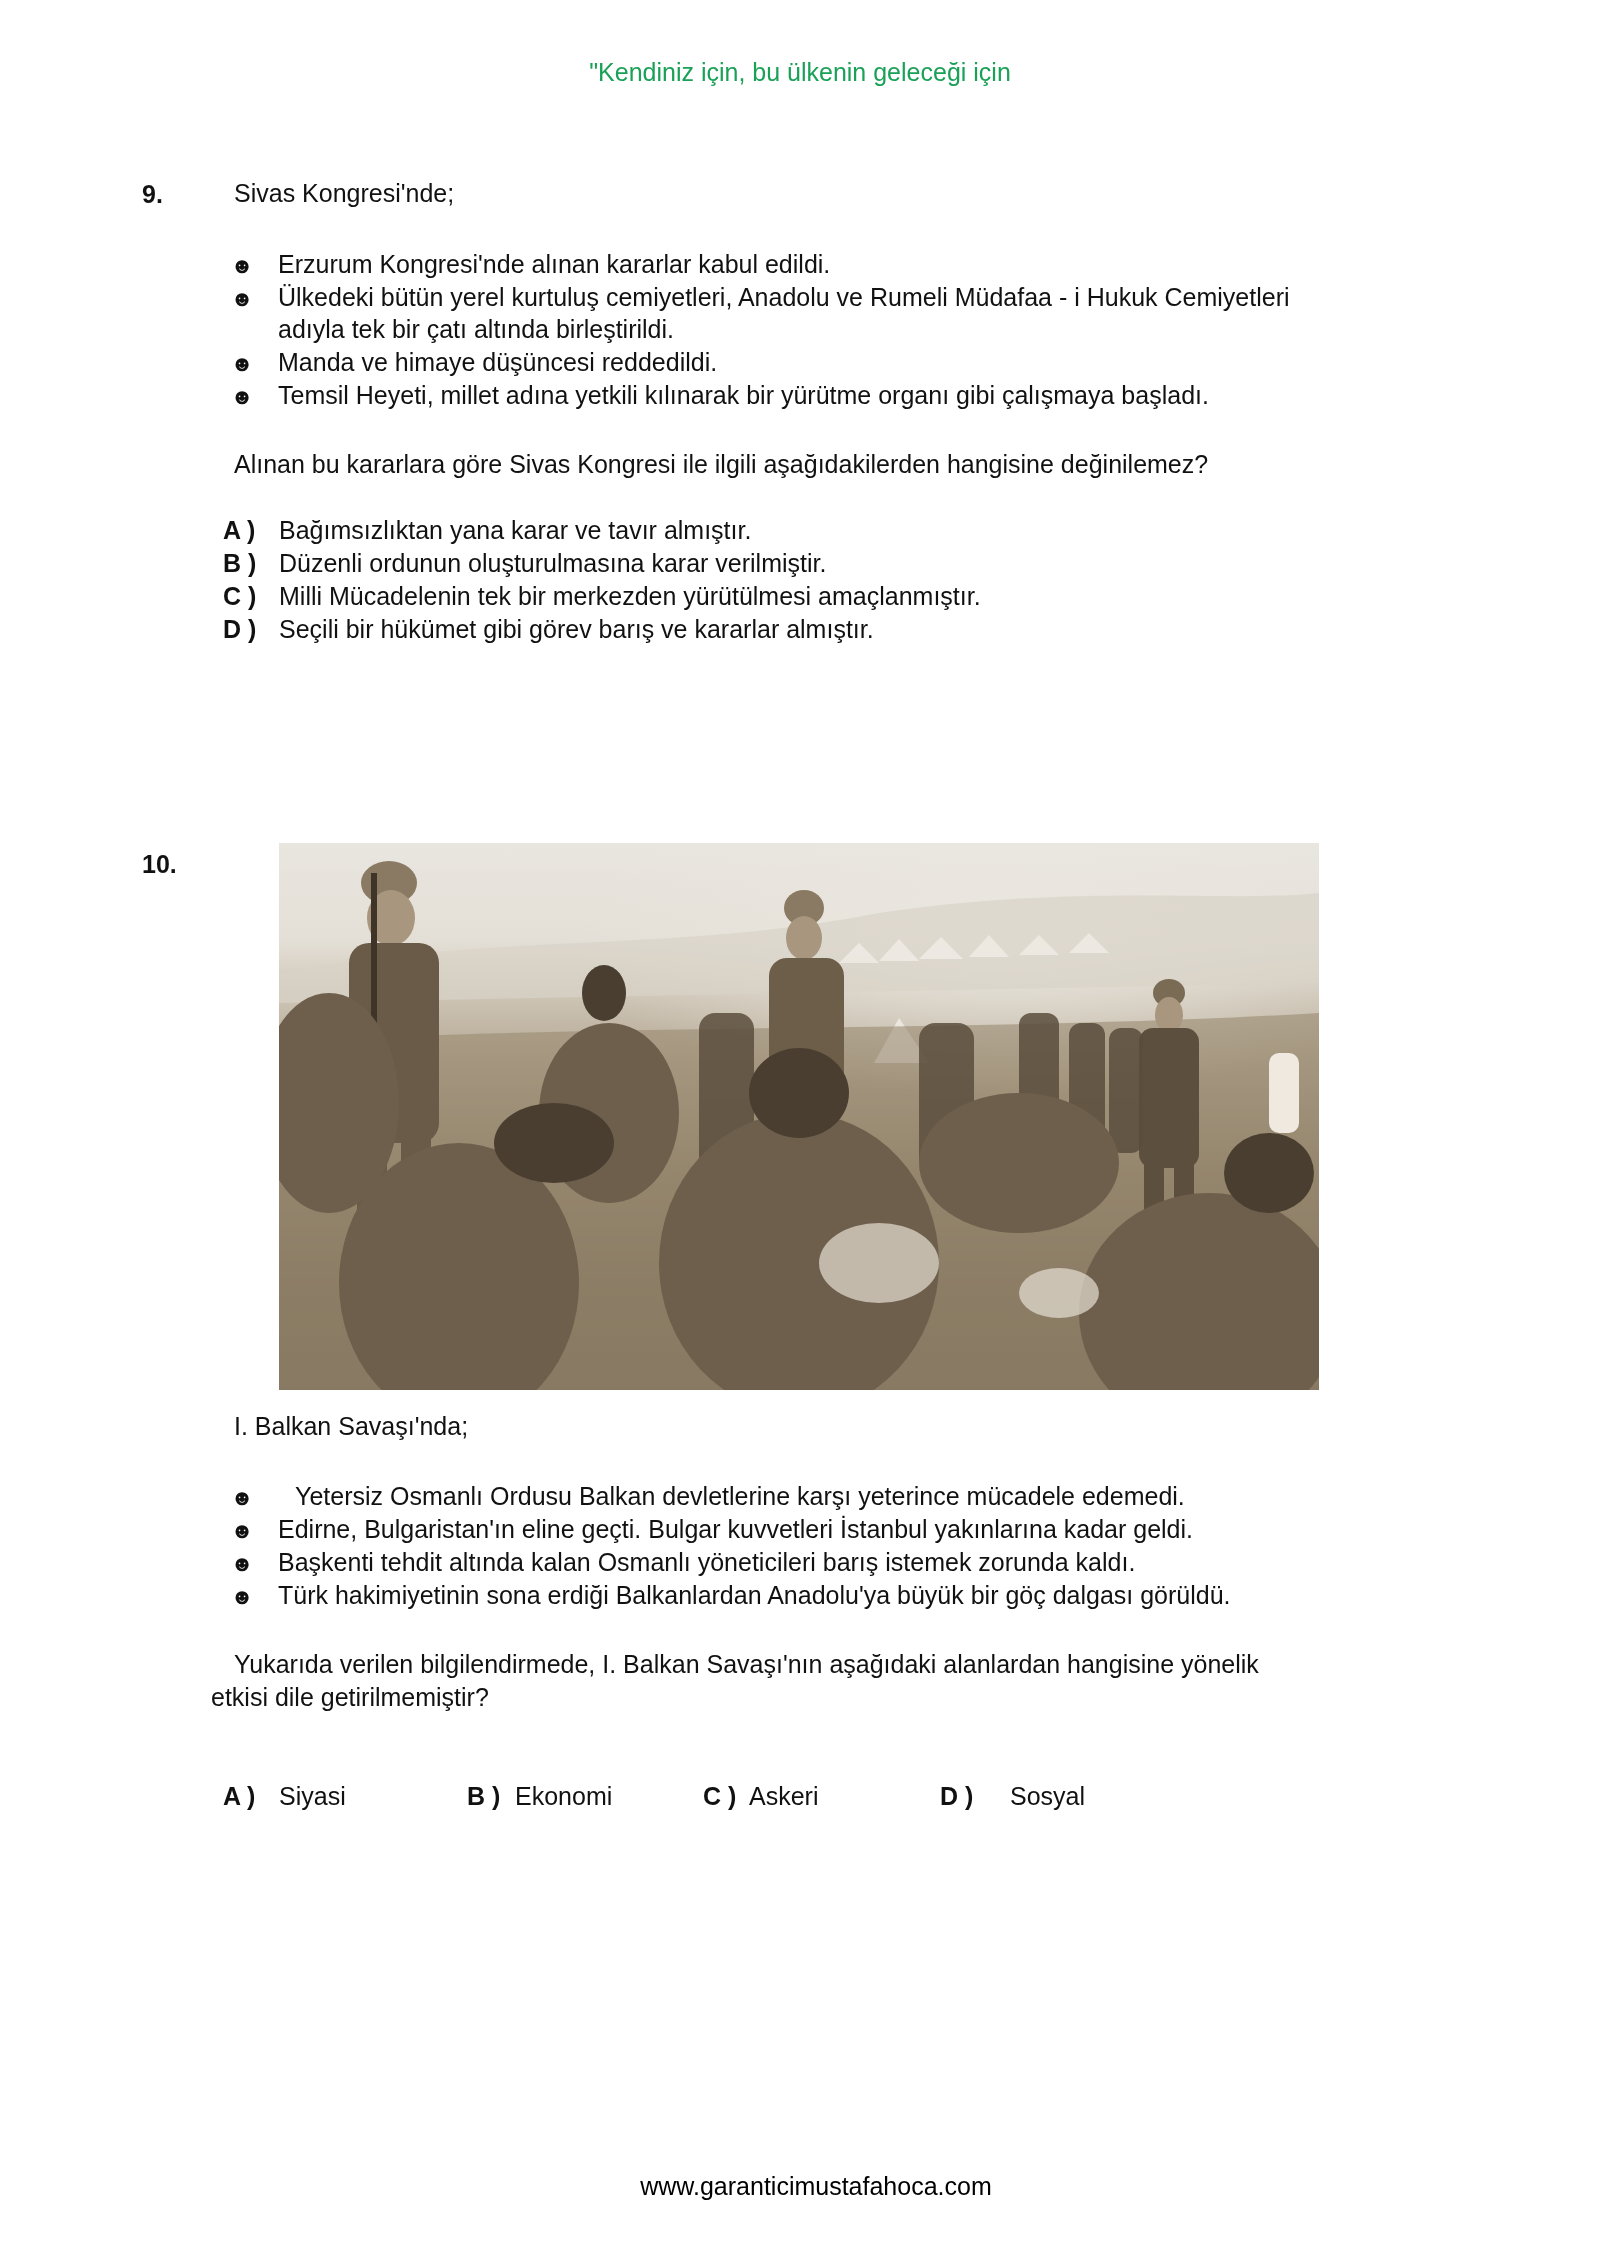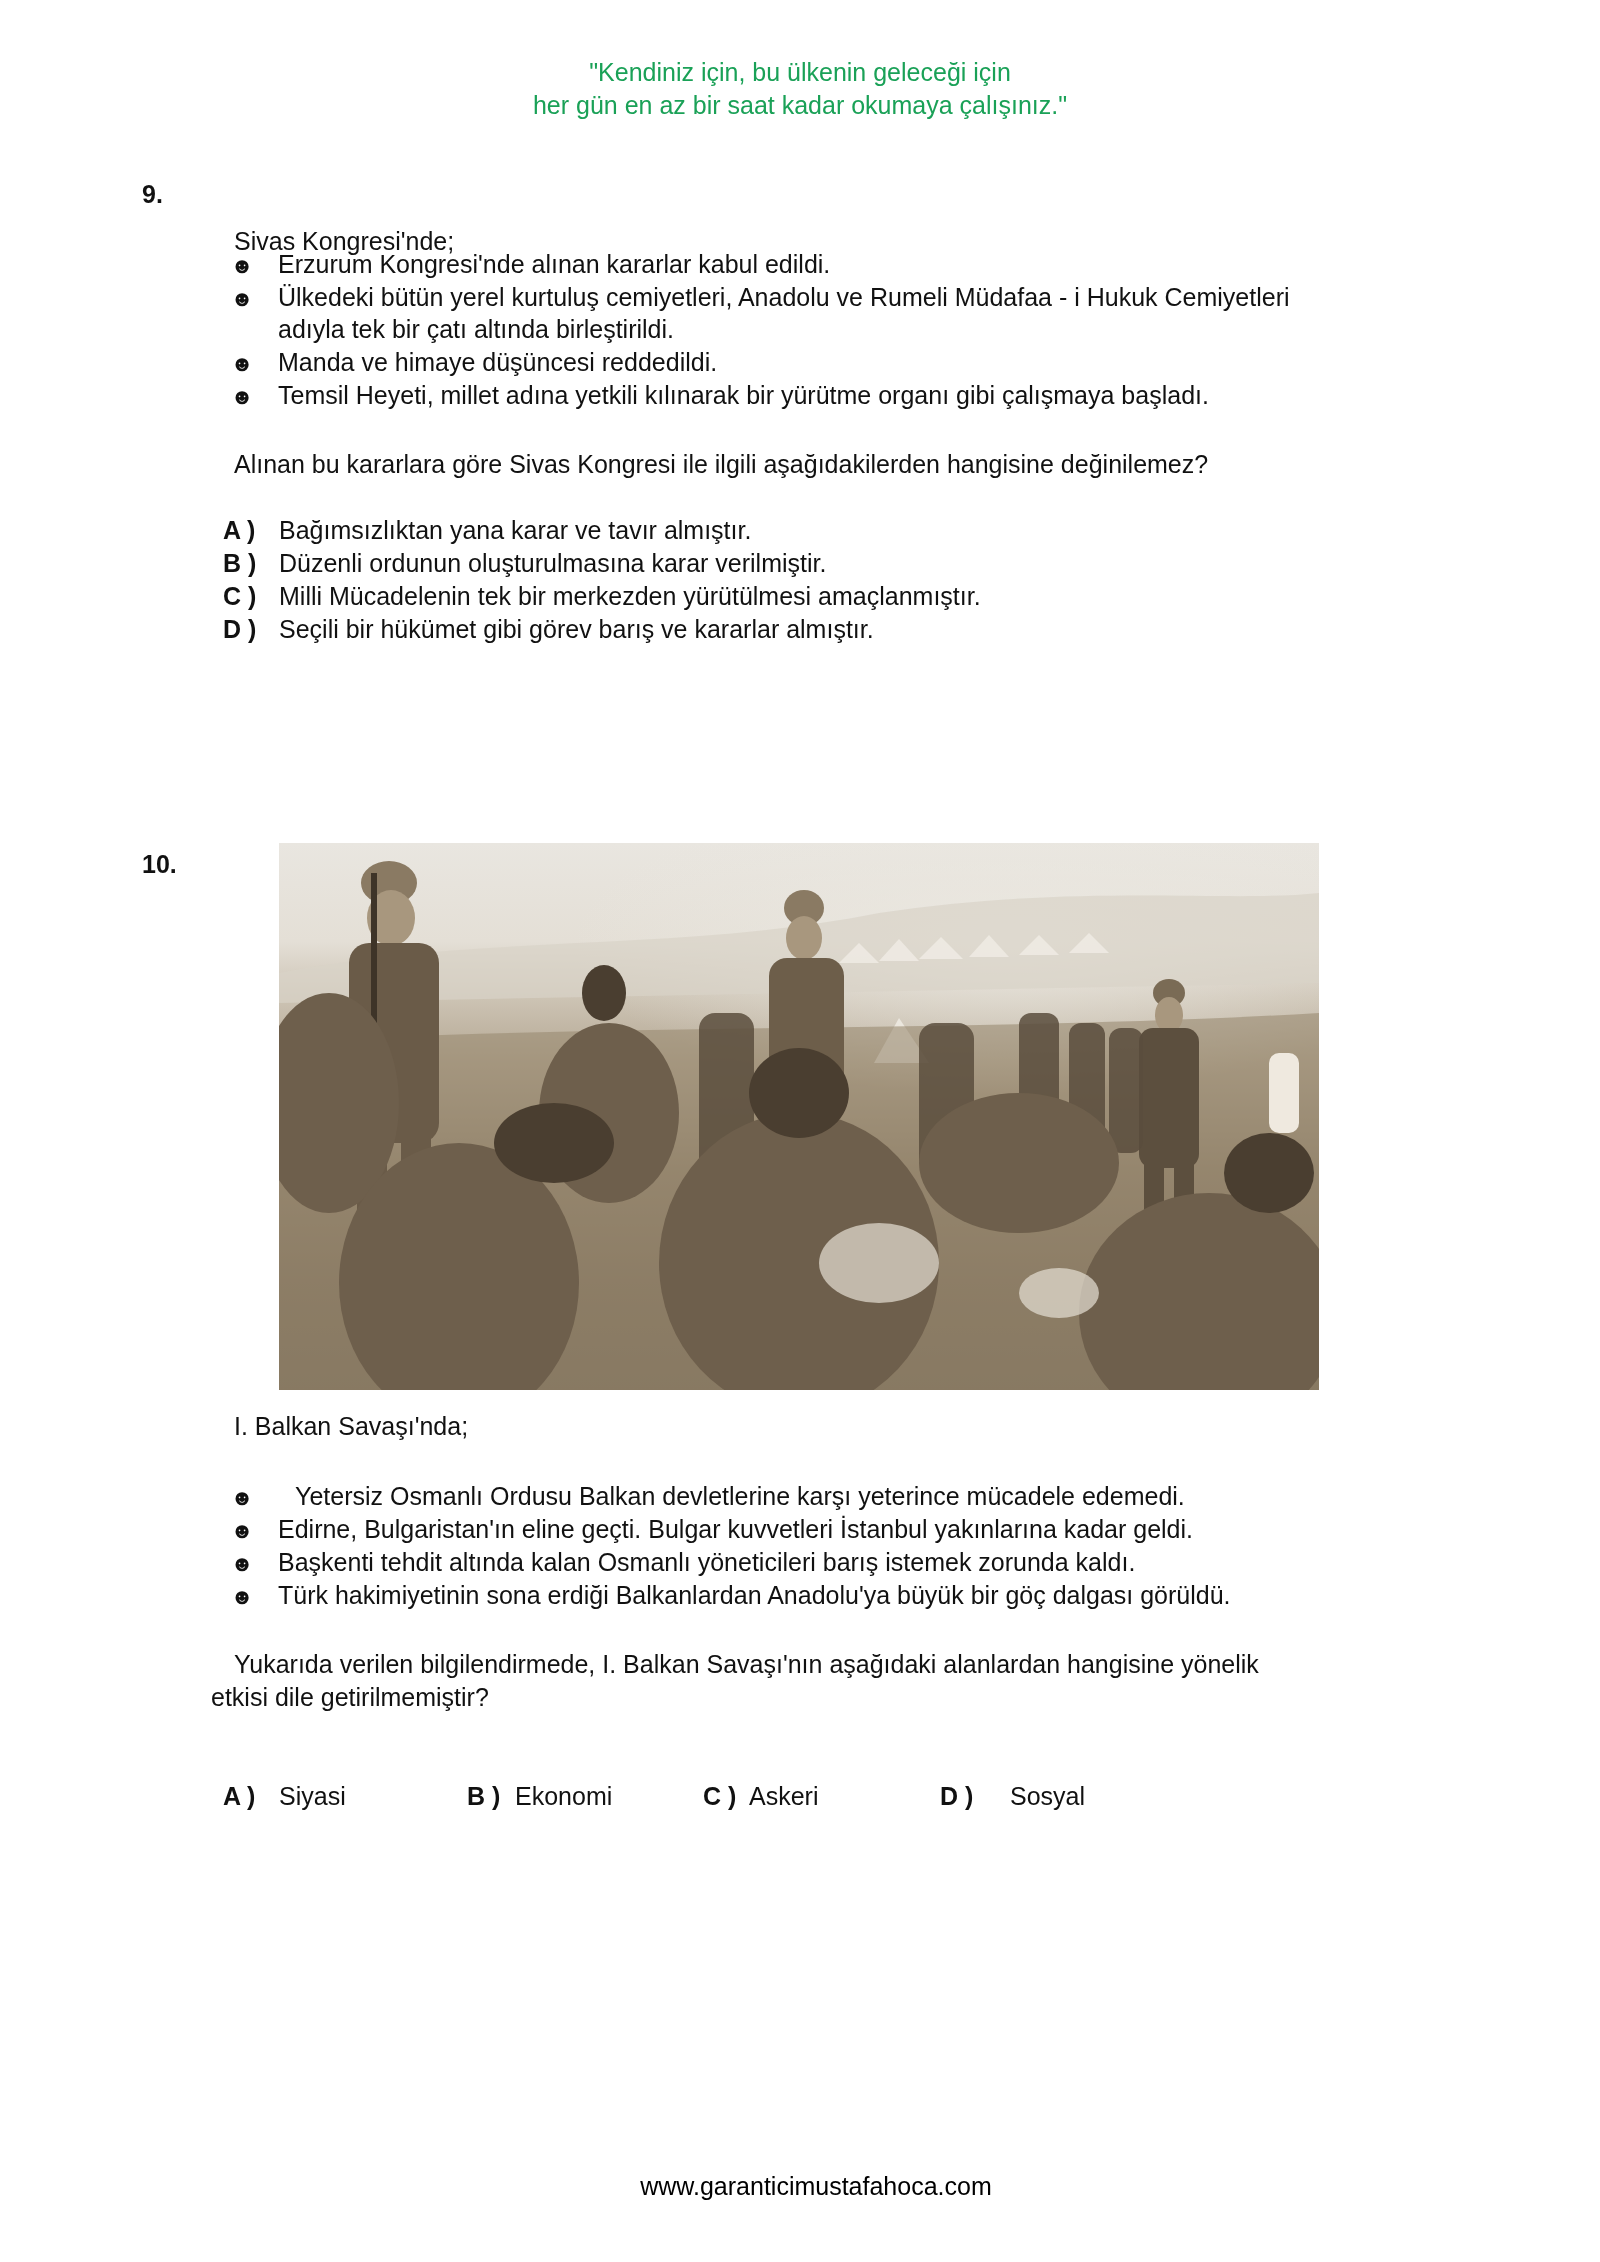--- a/index.html
+++ b/index.html
@@ -26,26 +26,25 @@
   .footer {
     position: absolute; left: 16px; width: 1600px; top: 2172px;
     text-align: center; color: #000000; font-size: 25px;
   }
 </style>
 </head>
 <body>
 
 <div class="header">
   <div>"Kendiniz için, bu ülkenin geleceği için</div>
-  <div>her gün en az bir saat kadar okumaya çalışınız."</div>
 </div>
 
 <div>
   <span class="abs qnum" style="left:142px; top:180px;">9.</span>
-  <span class="abs txt" style="left:234px; top:177px;margin-top:48px;">Sivas Kongresi'nde;</span>
+  <span class="abs txt" style="left:234px; top:177px;">Sivas Kongresi'nde;</span>
 
   <div class="abs txt" style="left:230px; top:248px;">
     <span class="bullet">☻</span>
     <span style="position:absolute; left:48px;">Erzurum Kongresi'nde alınan kararlar kabul edildi.</span>
   </div>
   <div class="abs txt" style="left:230px; top:281px;">
     <span class="bullet">☻</span>
     <span style="position:absolute; left:48px;">Ülkedeki bütün yerel kurtuluş cemiyetleri, Anadolu ve Rumeli Müdafaa - i Hukuk Cemiyetleri</span>
   </div>
   <div class="abs txt" style="left:278px; top:313px;">adıyla tek bir çatı altında birleştirildi.</div>

